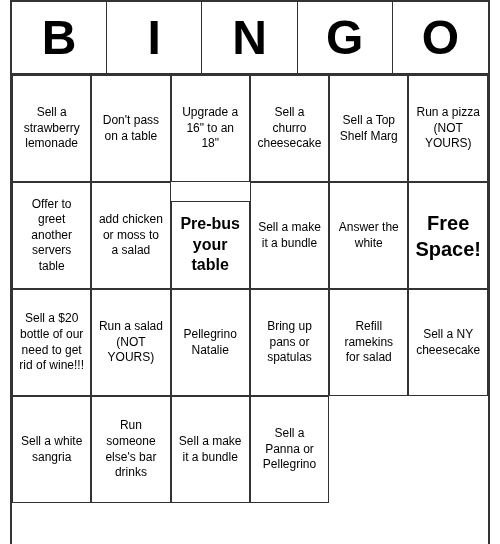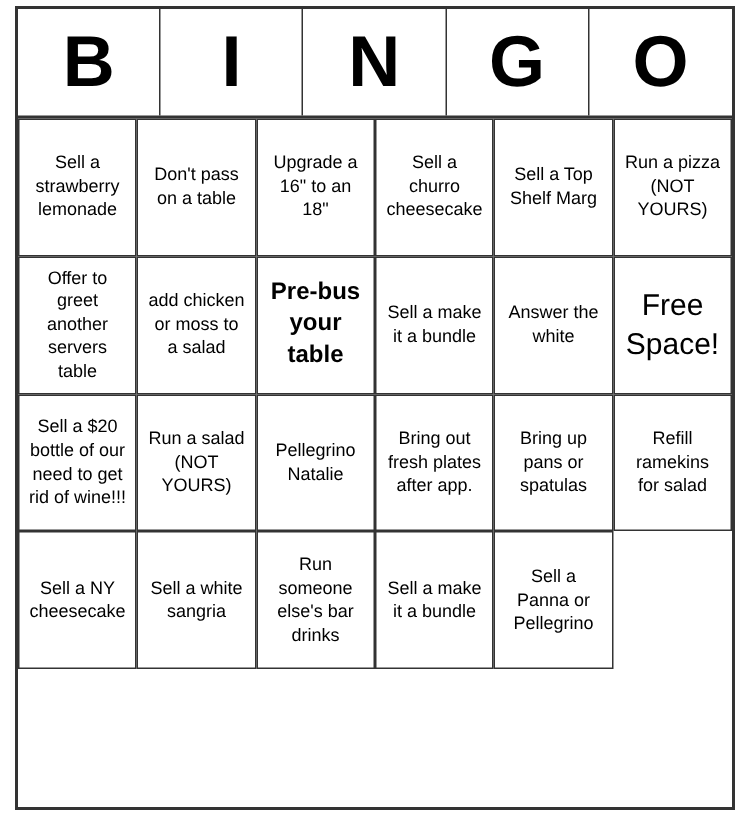--- a/index.html
+++ b/index.html
@@ -42,25 +42,26 @@
       display: flex;
       align-items: center;
       justify-content: center;
       text-align: center;
       padding: 6px;
       font-size: 12px;
       line-height: 1.3;
     }
     .bingo-cell.free-space {
       font-size: 20px;
-      font-weight: normal;
+      font-weight: bold;
     }
     .bingo-cell.large-text {
       font-size: 16px;
       font-weight: bold;
+      margin-top: 19px;
     }
   </style>
 </head>
 <body>
 
 <div class="bingo-card">
   <div class="bingo-header">
   <div class="bingo-letter">B</div>
       <div class="bingo-letter">I</div>
       <div class="bingo-letter">N</div>
@@ -76,21 +77,20 @@
       <div class="bingo-cell">Run a pizza (NOT YOURS)</div>
       <div class="bingo-cell">Offer to greet another servers table</div>
       <div class="bingo-cell">add chicken or moss to a salad</div>
       <div class="bingo-cell large-text">Pre-bus your table</div>
       <div class="bingo-cell">Sell a make it a bundle</div>
       <div class="bingo-cell">Answer the white</div>
       <div class="bingo-cell free-space">Free Space!</div>
       <div class="bingo-cell">Sell a $20 bottle of our need to get rid of wine!!!</div>
       <div class="bingo-cell">Run a salad (NOT YOURS)</div>
       <div class="bingo-cell">Pellegrino Natalie</div>
-      <div class="bingo-cell">Bring out fresh plates after app.</div>
       <div class="bingo-cell">Bring up pans or spatulas</div>
       <div class="bingo-cell">Refill ramekins for salad</div>
       <div class="bingo-cell">Sell a NY cheesecake</div>
       <div class="bingo-cell">Sell a white sangria</div>
       <div class="bingo-cell">Run someone else's bar drinks</div>
       <div class="bingo-cell">Sell a make it a bundle</div>
       <div class="bingo-cell">Sell a Panna or Pellegrino</div>
     </div>
 </div>
 

